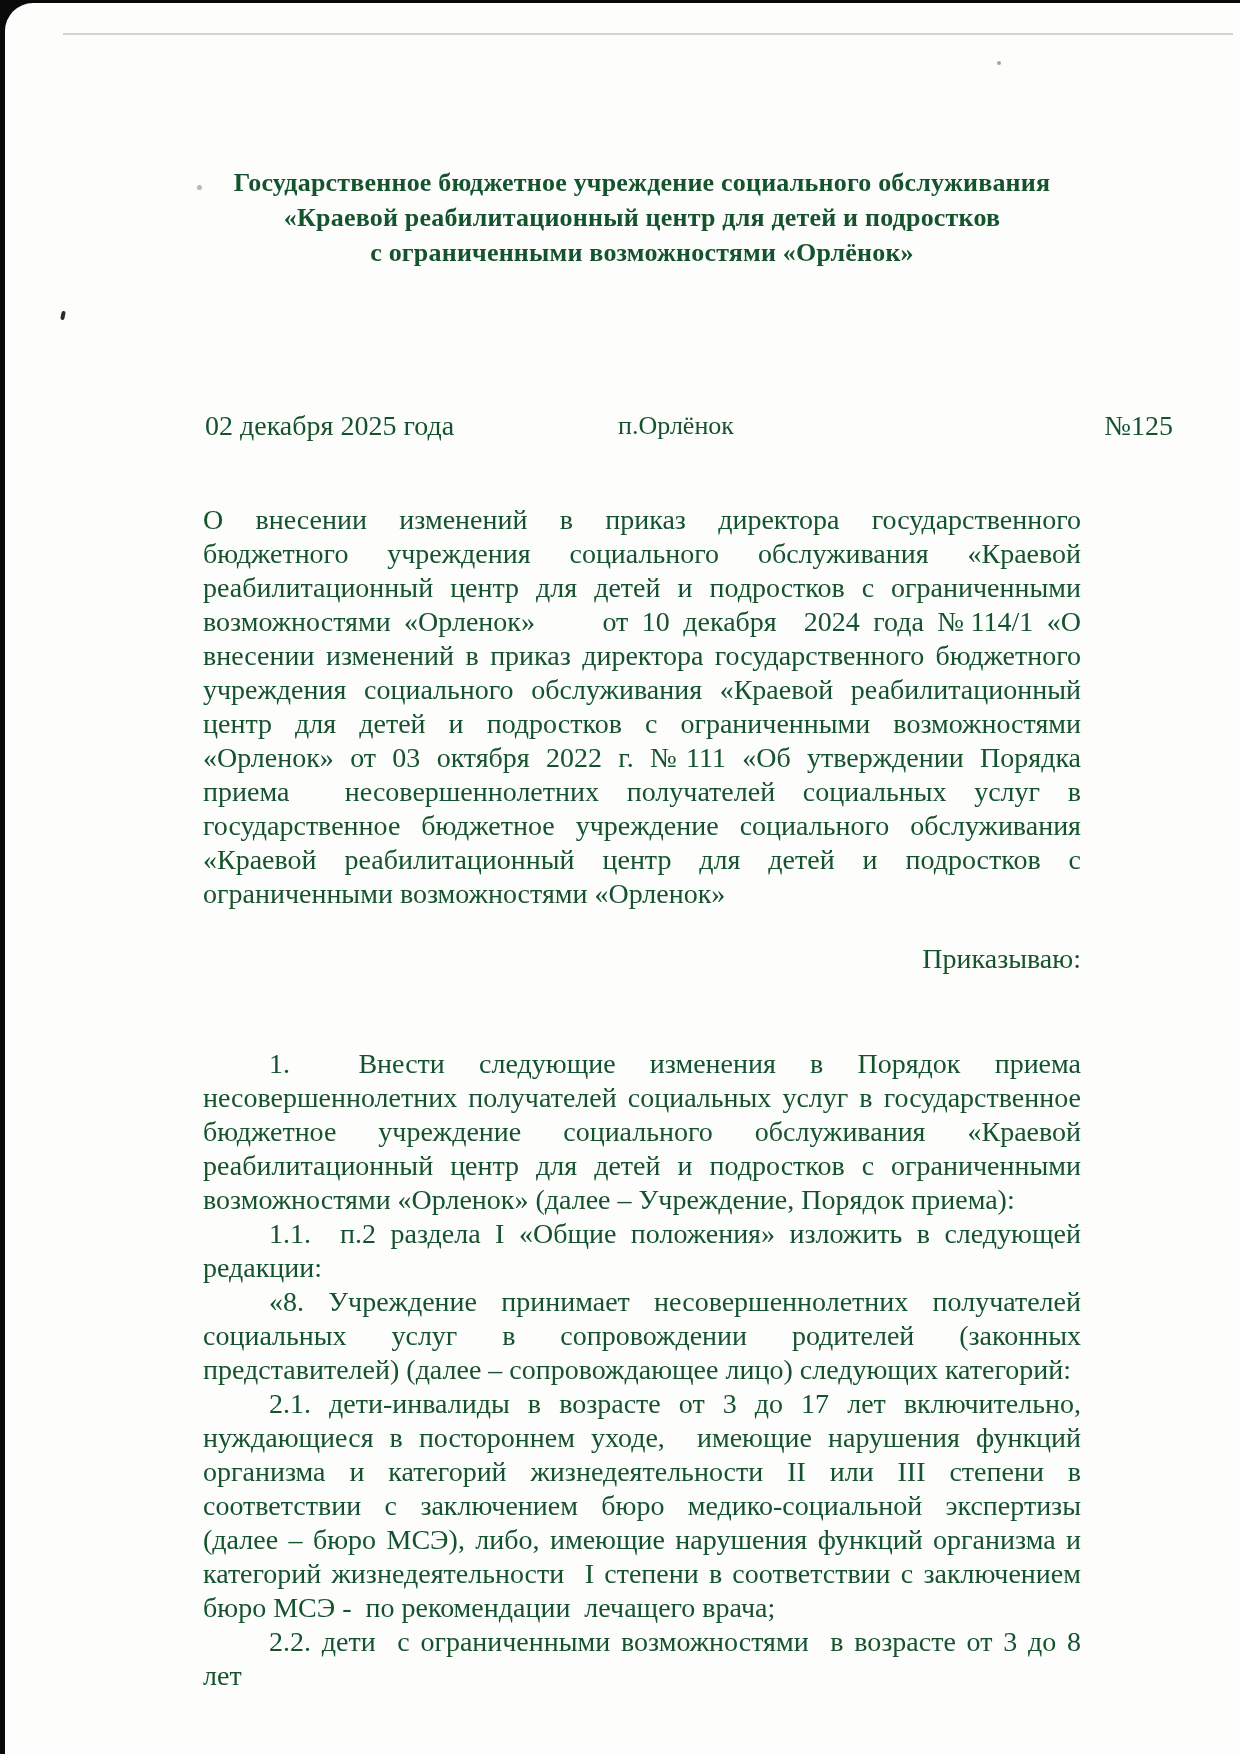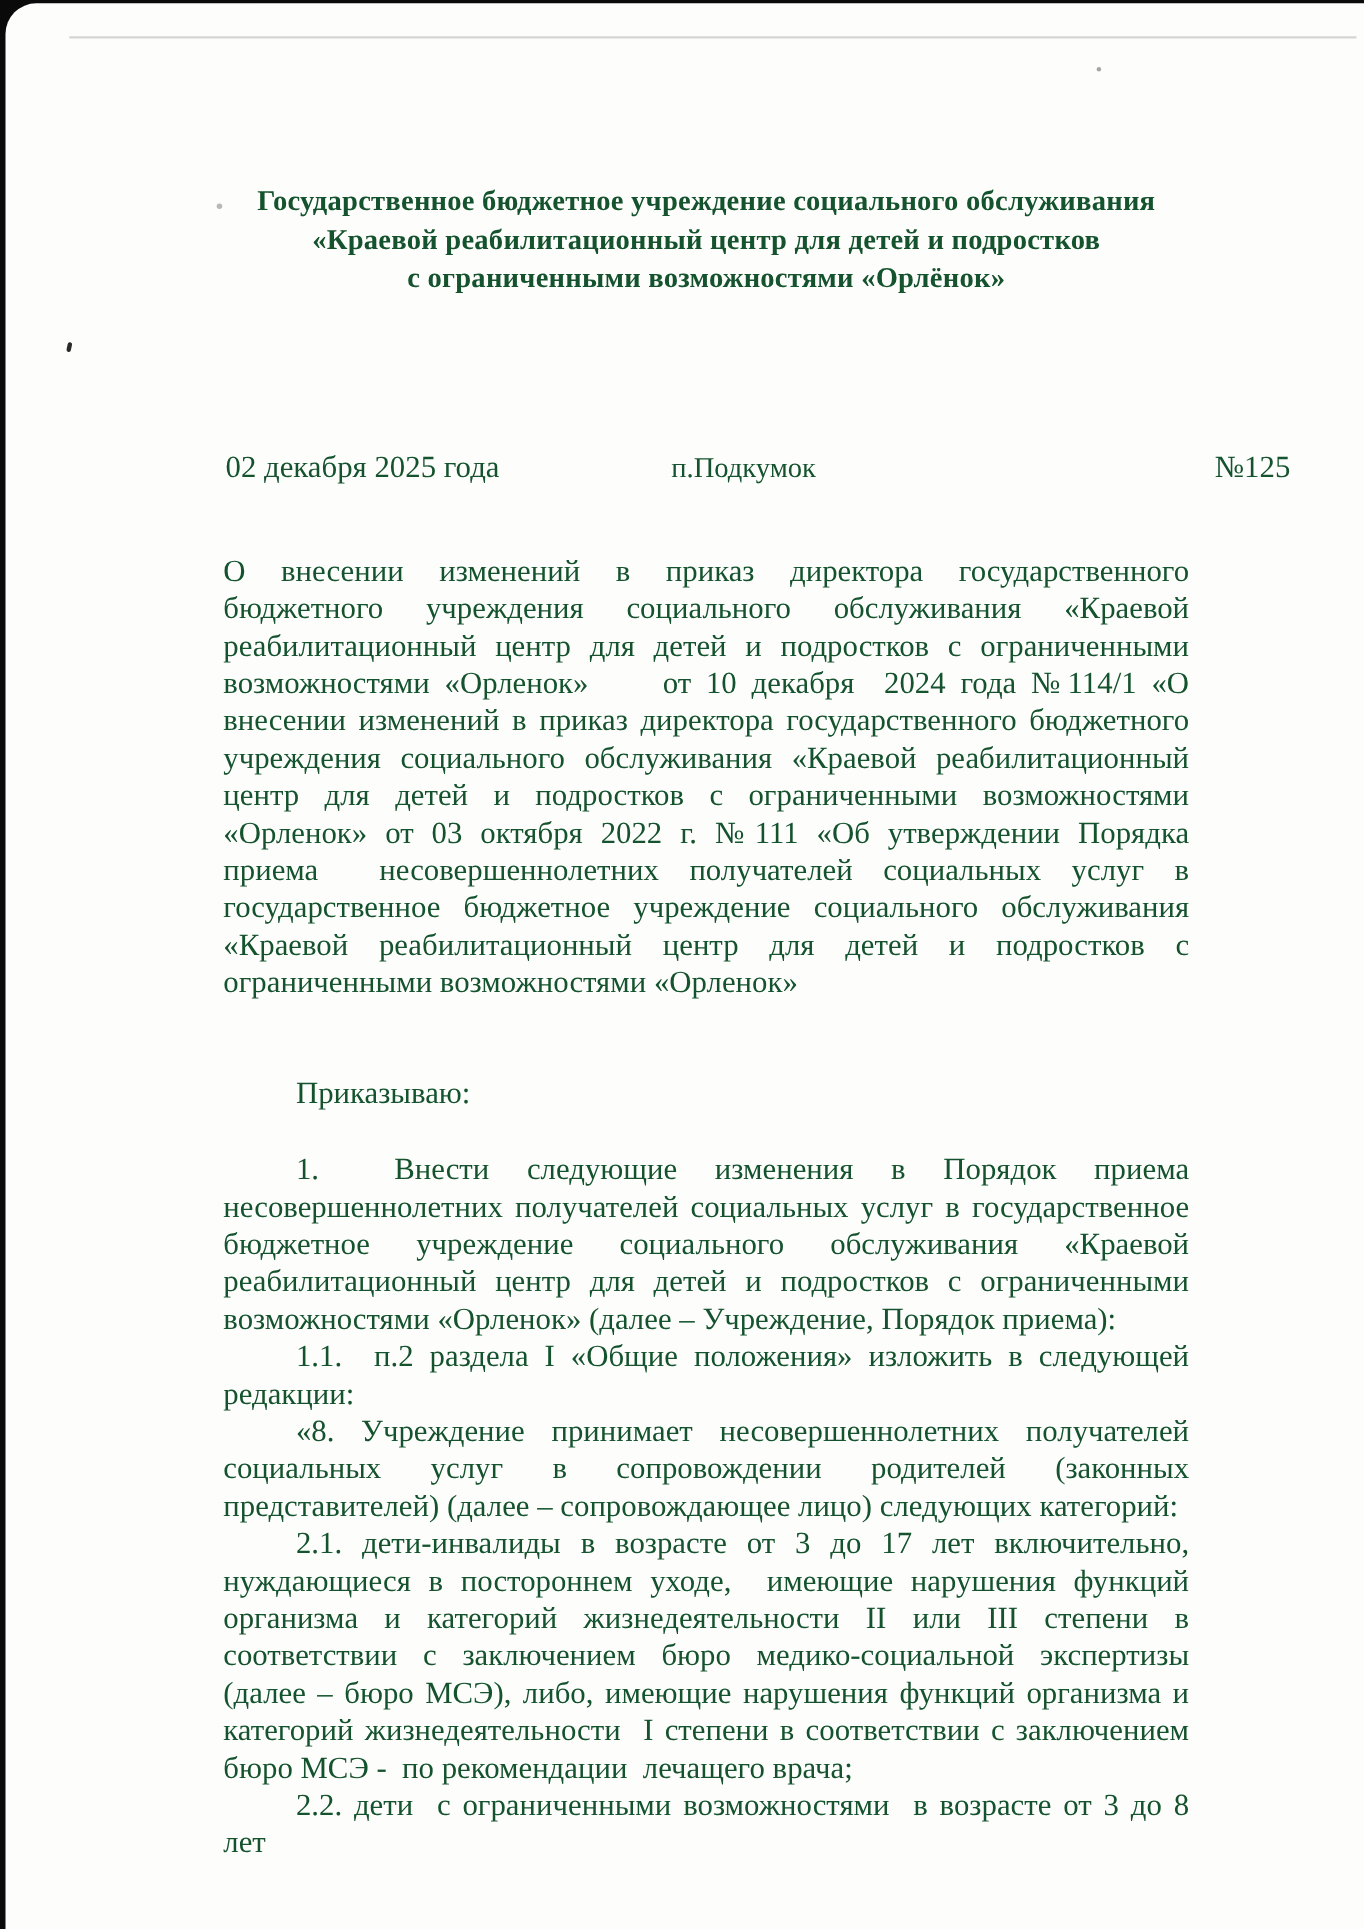--- a/index.html
+++ b/index.html
@@ -40,22 +40,22 @@
   }
   .place{
     position:absolute;left:198px;top:408px;width:878px;
     text-align:center;font-size:26px;padding-left:68px;box-sizing:border-box;
   }
   .subject{
     position:absolute;left:198px;top:500px;width:878px;
     font-size:28px;line-height:34px;text-align:justify;
   }
   .resolution{
-    position:absolute;left:198px;top:976px;width:878px;
-    font-size:28px;text-indent:66px;
+    position:absolute;left:198px;top:940px;width:878px;
+    font-size:28px;text-indent:66px;text-align:right;
   }
   .items{
     position:absolute;left:198px;top:1044px;width:878px;
     font-size:28px;line-height:34px;
   }
   .items p{
     margin:0;text-indent:66px;text-align:justify;
   }
 </style>
 </head>
@@ -73,21 +73,21 @@
     <div>«Краевой реабилитационный центр для детей и подростков</div>
     <div>с ограниченными возможностями «Орлёнок»</div>
   </div>
 
 
   <div class="date-row">
     <span>02 декабря  2025 года</span>
     <span>№125</span>
   </div>
 
-  <div class="place">п.Подкумок</div>
+  <div class="place">п.Орлёнок</div>
 
   <div class="subject">О внесении изменений в приказ директора государственного бюджетного учреждения социального обслуживания «Краевой реабилитационный центр для детей и подростков с ограниченными возможностями «Орленок»&nbsp;&nbsp;&nbsp;&nbsp; от 10 декабря&nbsp; 2024 года №114/1 «О внесении изменений в приказ директора государственного бюджетного учреждения социального обслуживания «Краевой реабилитационный центр для детей и подростков с ограниченными возможностями «Орленок» от 03 октября 2022 г. №111 «Об утверждении Порядка приема&nbsp; несовершеннолетних получателей социальных услуг в государственное бюджетное учреждение социального обслуживания «Краевой реабилитационный центр для детей и подростков с ограниченными возможностями «Орленок»</div>
 
   <div class="resolution">Приказываю:</div>
 
   <div class="items">
     <p>1.&nbsp; Внести следующие изменения в Порядок приема несовершеннолетних получателей социальных услуг в государственное бюджетное учреждение социального обслуживания «Краевой реабилитационный центр для детей и подростков с ограниченными возможностями «Орленок» (далее – Учреждение, Порядок приема):</p>
     <p>1.1.&nbsp; п.2 раздела I «Общие положения» изложить в следующей редакции:</p>
     <p>«8. Учреждение принимает несовершеннолетних получателей социальных услуг в сопровождении родителей (законных представителей) (далее – сопровождающее лицо) следующих категорий:</p>
     <p>2.1. дети-инвалиды в возрасте от 3 до 17 лет включительно, нуждающиеся в постороннем уходе,&nbsp; имеющие нарушения функций организма и категорий жизнедеятельности II или III степени в соответствии с заключением бюро медико-социальной экспертизы (далее – бюро МСЭ), либо, имеющие нарушения функций организма и категорий жизнедеятельности&nbsp; I степени в соответствии с заключением бюро МСЭ -&nbsp; по рекомендации&nbsp; лечащего врача;</p>

